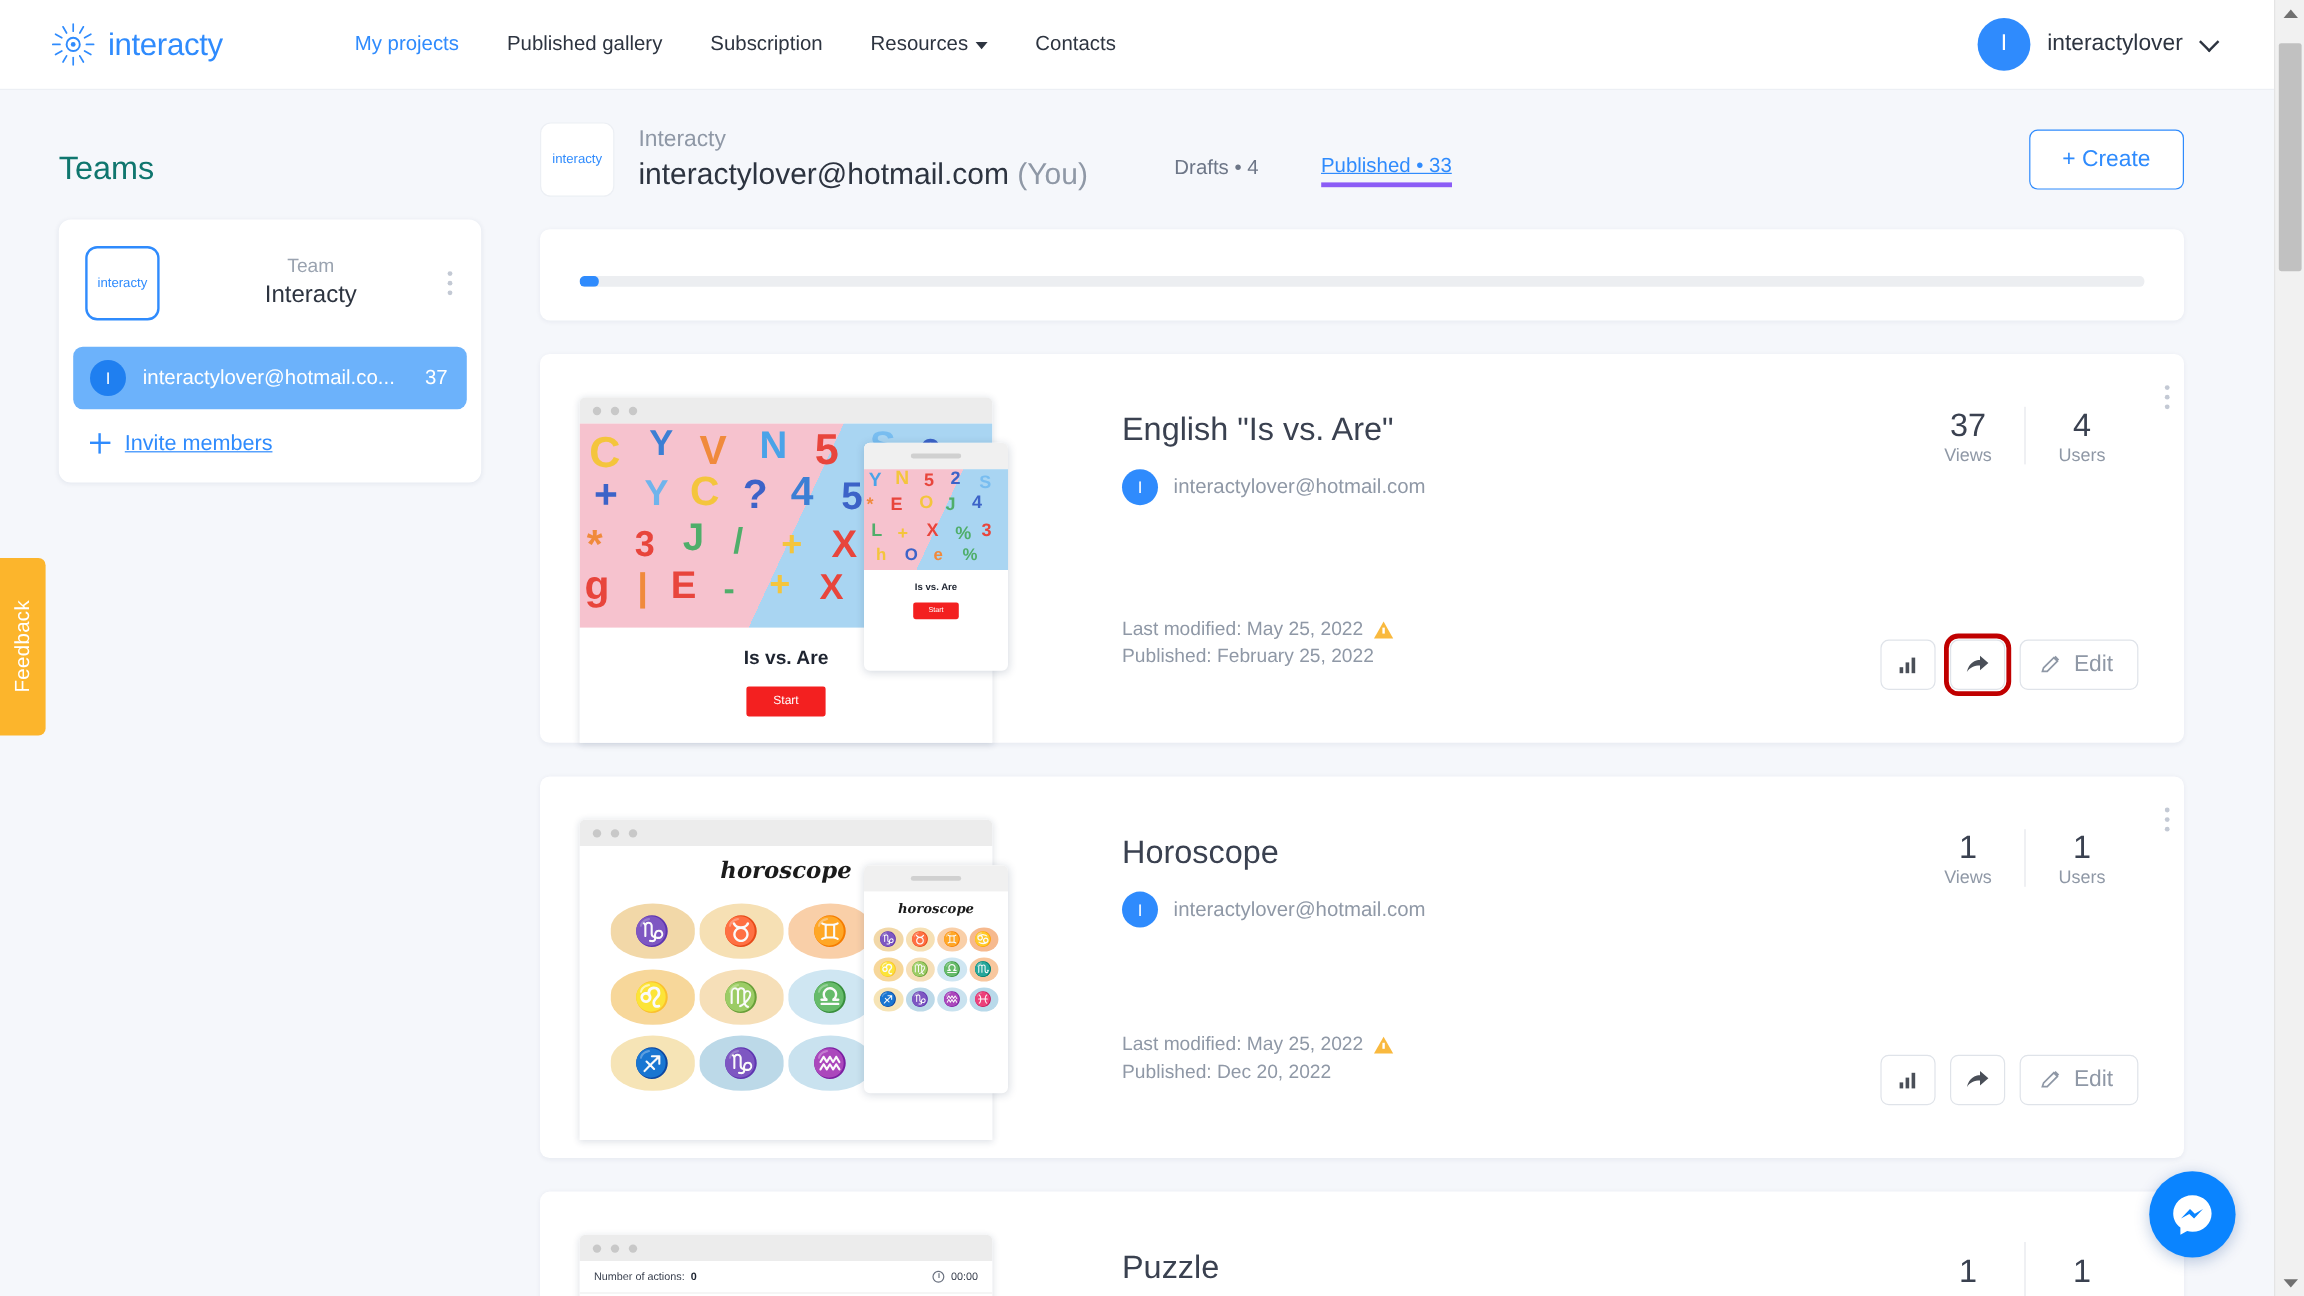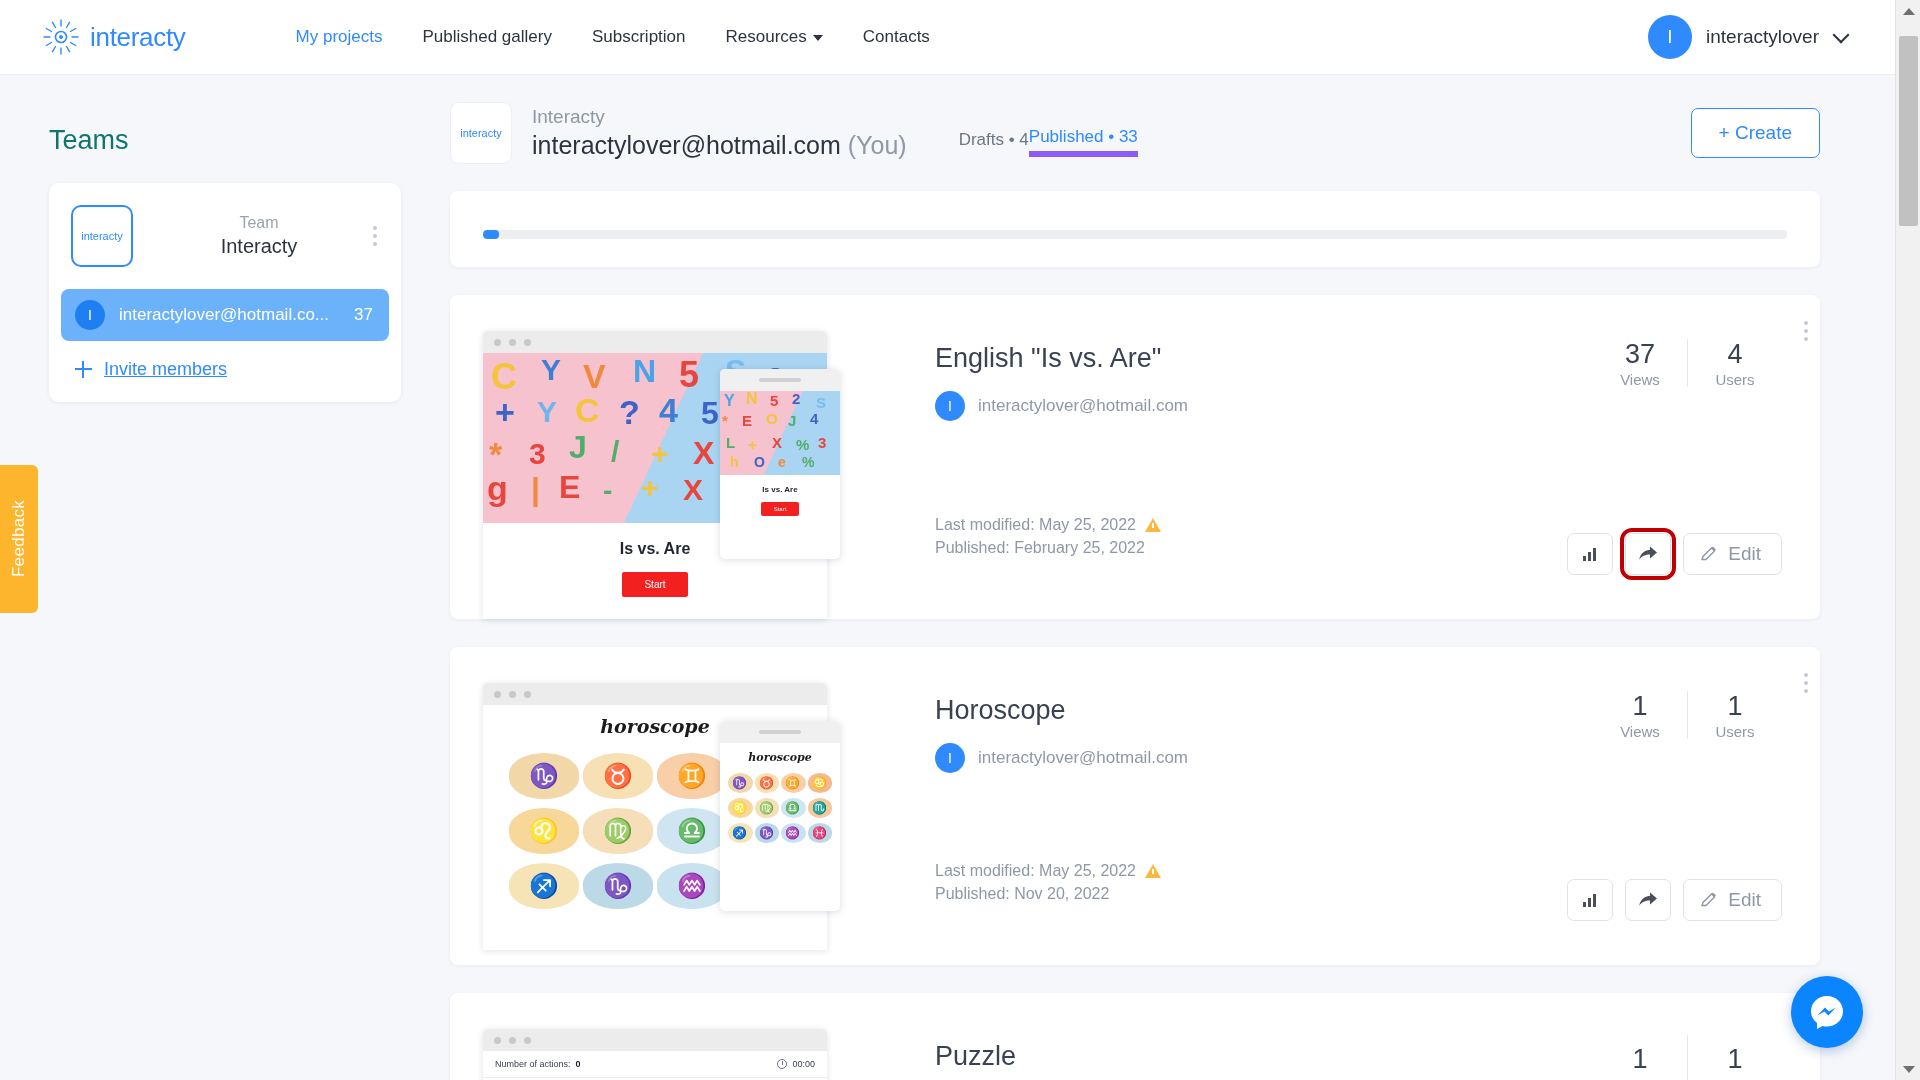--- a/index.html
+++ b/index.html
@@ -144,23 +144,23 @@
   .profile-logo {
     width: 62px; height: 62px; border-radius: 9px; background: #fff;
     border: 1px solid #eceff4;
     display: flex; align-items: center; justify-content: center; flex: 0 0 auto;
   }
   .profile-logo-text { font-size: 11px; color: #2f8bfd; }
   .profile-meta { margin-left: 20px; }
   .profile-team { font-size: 19px; color: #8f98a6; line-height: 25px; }
   .profile-email { font-size: 25px; color: #2d3440; line-height: 33px; }
   .profile-email .you { color: #8f98a6; }
-  .tabs { display: flex; align-items: center; margin-left: 52px; padding-top: 18px; }
+  .tabs { display: flex; align-items: center; gap: 52px; margin-left: 72px; padding-top: 18px; }
   .tab { font-size: 17px; color: #6d7687; cursor: pointer; padding-bottom: 4px; }
-  .tab.active { color: #2f8bfd; border-bottom: 6px solid #8b5cf6; }
+  .tab.active { color: #2f8bfd; border-bottom: 4px solid #8b5cf6; text-decoration: underline; }
   .create-btn {
     margin-left: auto; margin-right: 75px;
     border: 1px solid #2f8bfd; color: #2f8bfd; background: #fff;
     border-radius: 7px; font-size: 19px; padding: 13px 27px; cursor: pointer;
     font-family: "Liberation Sans", sans-serif;
   }
 
   
   .views-panel {
     margin: 27px 75px 0 0; background: #fff; border-radius: 8px;
@@ -612,21 +612,21 @@
           <span>I</span>
         </div>
         <div class="card-author-email">interactylover@hotmail.com</div>
       </div>
       <div class="card-dates">
         <div class="date-line">
           <span>Last modified: May 25, 2022</span>
           <span class="warn-icon"></span>
         </div>
         <div class="date-line">
-          <span>Published: Nov 20, 2022</span>
+          <span>Published: Dec 20, 2022</span>
         </div>
       </div>
     </div>
 
     <div class="card-kebab kebab">
         <span></span>
         <span></span>
         <span></span>
       </div>
 

